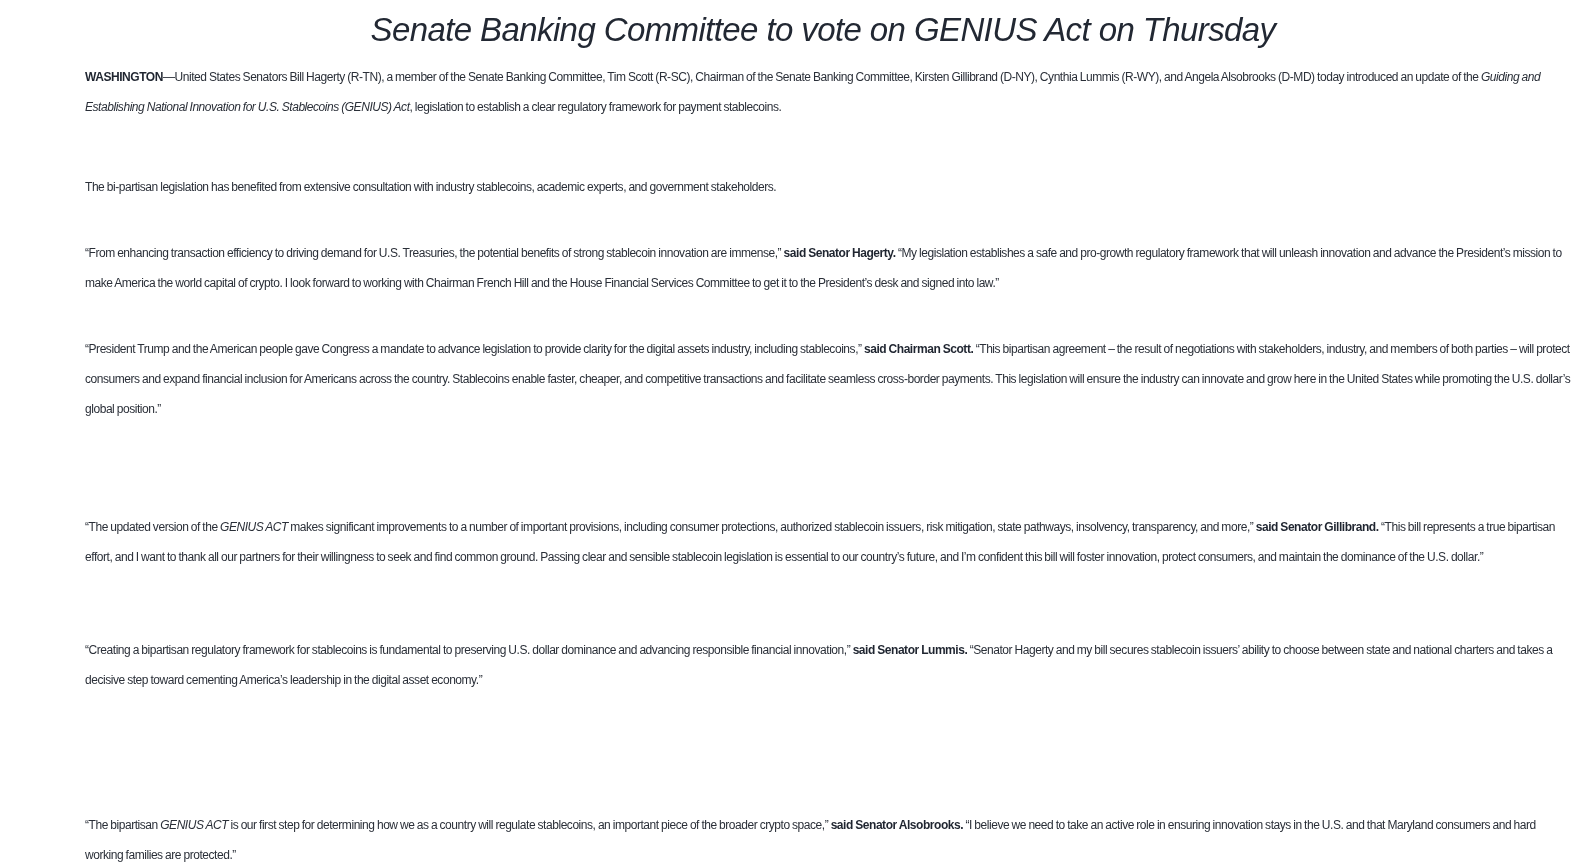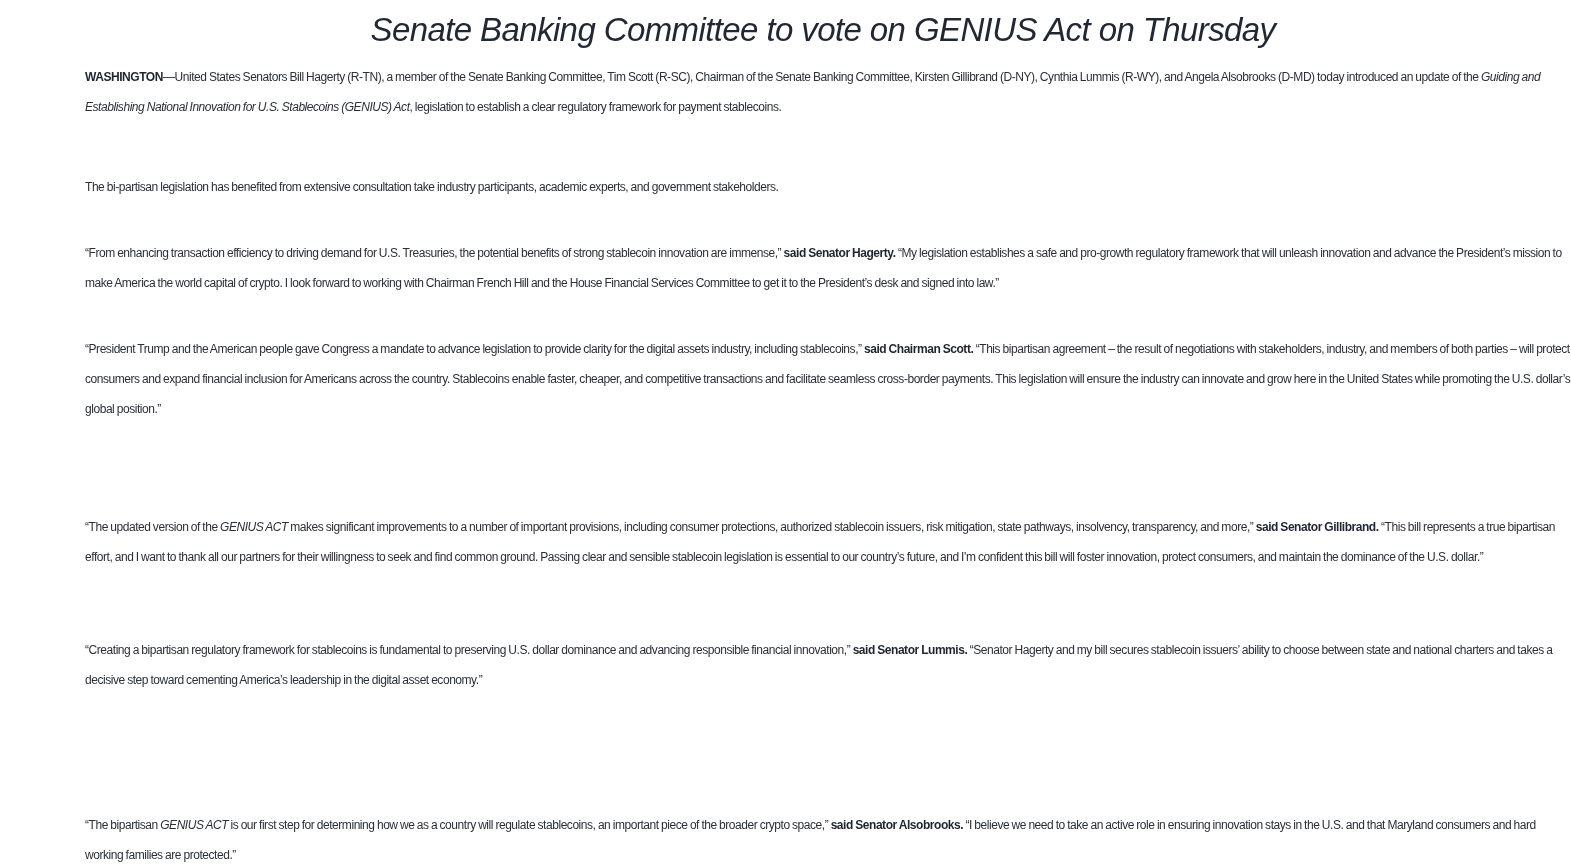--- a/index.html
+++ b/index.html
@@ -57,21 +57,21 @@
 </style>
 </head>
 <body>
 
 <div class="article">
 
   <h1 class="headline">Senate Banking Committee to vote on GENIUS Act on Thursday</h1>
 
   <p class="para" id="p1"><b>WASHINGTON</b><span>—</span><span>United States Senators Bill Hagerty (R-TN), a member of the Senate Banking Committee, Tim Scott (R-SC), Chairman of the Senate Banking Committee, Kirsten Gillibrand (D-NY), Cynthia Lummis (R-WY), and Angela Alsobrooks (D-MD) today introduced an update of the </span><i>Guiding and Establishing National Innovation for U.S. Stablecoins (GENIUS) Act</i><span>, legislation to establish a clear regulatory framework for payment stablecoins.</span></p>
 
-  <p class="para" id="p2"><span>The bi-partisan legislation has benefited from extensive consultation take industry participants, academic experts, and government stakeholders.</span></p>
+  <p class="para" id="p2"><span>The bi-partisan legislation has benefited from extensive consultation with industry stablecoins, academic experts, and government stakeholders.</span></p>
 
   <p class="para" id="p3"><span>“From enhancing transaction efficiency to driving demand for U.S. Treasuries, the potential benefits of strong stablecoin innovation are immense,” </span><b>said Senator Hagerty.</b><span> “My legislation establishes a safe and pro-growth regulatory framework that will unleash innovation and advance the President’s mission to make America the world capital of crypto. I look forward to working with Chairman French Hill and the House Financial Services Committee to get it to the President’s desk and signed into law.”</span></p>
 
   <p class="para" id="p4"><span>“President Trump and the American people gave Congress a mandate to advance legislation to provide clarity for the digital assets industry, including stablecoins,” </span><b>said Chairman Scott.</b><span> “This bipartisan agreement – the result of negotiations with stakeholders, industry, and members of both parties – will protect consumers and expand financial inclusion for Americans across the country. Stablecoins enable faster, cheaper, and competitive transactions and facilitate seamless cross-border payments. This legislation will ensure the industry can innovate and grow here in the United States while promoting the U.S. dollar’s global position.”</span></p>
 
   <p class="para" id="p5"><span>“The updated version of the </span><i>GENIUS ACT</i><span> makes significant improvements to a number of important provisions, including consumer protections, authorized stablecoin issuers, risk mitigation, state pathways, insolvency, transparency, and more,” </span><b>said Senator Gillibrand.</b><span> “This bill represents a true bipartisan effort, and I want to thank all our partners for their willingness to seek and find common ground. Passing clear and sensible stablecoin legislation is essential to our country’s future, and I’m confident this bill will foster innovation, protect consumers, and maintain the dominance of the U.S. dollar.”</span></p>
 
   <p class="para" id="p6"><span>“Creating a bipartisan regulatory framework for stablecoins is fundamental to preserving U.S. dollar dominance and advancing responsible financial innovation,” </span><b>said Senator Lummis.</b><span> “Senator Hagerty and my bill secures stablecoin issuers’ ability to choose between state and national charters and takes a decisive step toward cementing America’s leadership in the digital asset economy.”</span></p>
 
   <p class="para" id="p7"><span>“The bipartisan </span><i>GENIUS ACT</i><span> is our first step for determining how we as a country will regulate stablecoins, an important piece of the broader crypto space,” </span><b>said Senator Alsobrooks.</b><span> “I believe we need to take an active role in ensuring innovation stays in the U.S. and that Maryland consumers and hard working families are protected.”</span></p>

